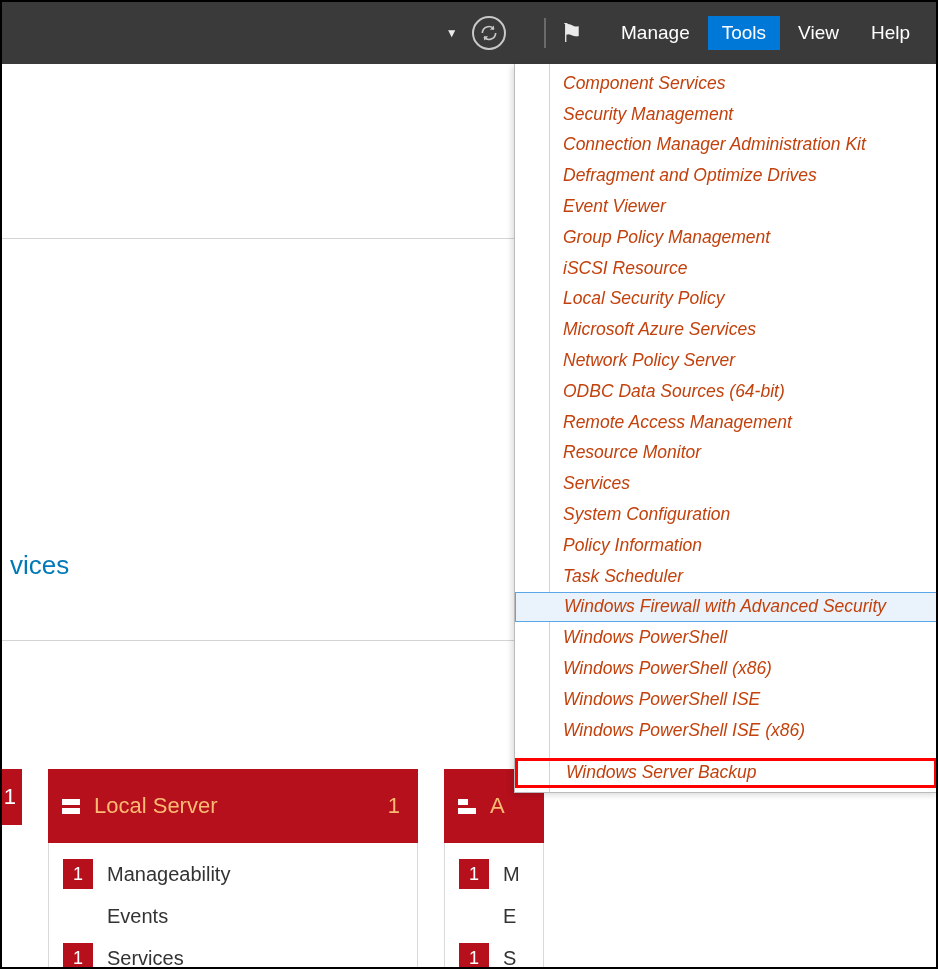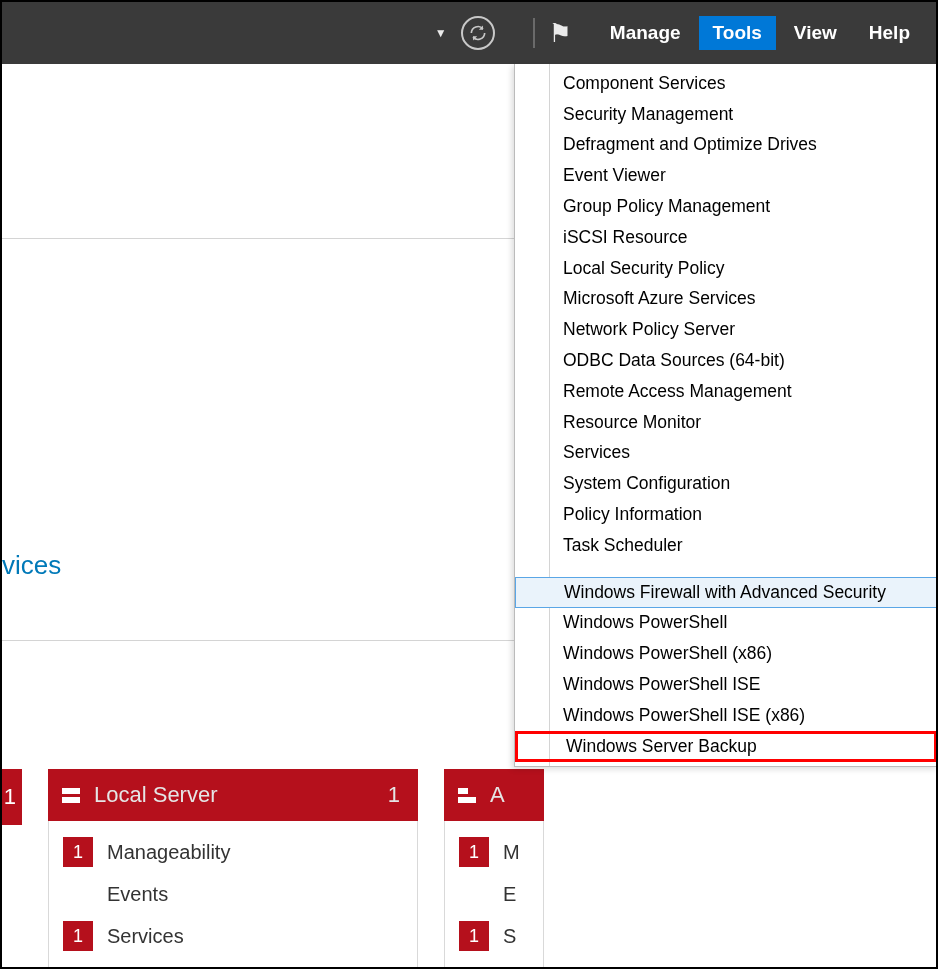--- a/index.html
+++ b/index.html
@@ -24,40 +24,40 @@
     .tb-left-group { display:flex; align-items:center; gap:10px; margin-right:16px; }
     .tb-dropdown-caret { color:#eaeaea; font-size:12px; padding:4px; }
     .tb-refresh {
       width: 34px; height: 34px; border: 2px solid #c8c8c8; border-radius: 50%;
       display:flex; align-items:center; justify-content:center; color:#c8c8c8;
     }
     .tb-refresh svg { width:20px; height:20px; }
     .tb-sep { width:2px; height:30px; background:#6a6a6a; margin: 0 10px 0 18px; }
     .tb-flag { color:#eaeaea; font-size:26px; margin-right: 20px; }
     .tb-item {
-      color:#fff; font-size:19px; padding:6px 14px; cursor:default;font-weight:bold;
+      color:#fff; font-size:19px; padding:6px 14px; cursor:default;
     }
     .tb-item.active { background:#0078d7; }
 
     .content-bg {
       position:absolute; left:0; top:62px; right:0; bottom:0;
     }
     .partial-text {
-      position:absolute; left:0; top:486px; color:#0079b8; font-size:26px; font-weight:300;
+      position:absolute; left:8px; top:486px; color:#0079b8; font-size:26px; font-weight:300;
     }
     .tiles-row { position:absolute; left:0; top:705px; display:flex; gap:26px; }
 
     .tile0-strip { width:20px; }
     .tile0-strip .tile-head { background:#b5101c; height:56px; display:flex; align-items:center; justify-content:flex-end; color:#fff; font-size:22px; padding-right:6px; }
 
     .tile {
       width: 370px;
     }
     .tile-head {
-      background:#b5101c; height:52px; display:flex; align-items:center; color:#e5e5e5; padding:0 18px 0 14px; gap:14px; font-size:22px;
+      background:#b5101c; height:74px; display:flex; align-items:center; color:#fdba74; padding:0 18px 0 14px; gap:14px; font-size:22px;
     }
     .tile-head .count { margin-left:auto; font-size:22px; }
     .tile-body { border:1px solid #d9d9d9; border-top:none; padding: 10px 0 6px 0;}
     .tile-row { display:flex; align-items:center; height:42px; padding-left:14px; gap:14px; font-size:20px; color:#333; }
     .badge {
       width:30px; height:30px; background:#b5101c; color:#fff; display:flex; align-items:center; justify-content:center; font-size:18px;
     }
     .badge.empty { background:transparent; }
 
     .tile2 { width:100px; }
@@ -82,26 +82,27 @@
     }
     .menu-gutter {
       position:absolute; left:34px; top:0; bottom:0; width:1px; background:#d4d4d4;
     }
     .menu-item {
       position:relative;
       height:30.8px;
       display:flex; align-items:center;
       padding-left:48px;
       font-size:17.5px;
-      color:#000000;
+      color:#c2410c;
       cursor:default;
       white-space:nowrap;
-    }
-    .menu-item.hover { border:1px solid #5aa6e6; background:#eaf3fb; height:30.8px;margin-top:16px; }
-    .menu-item.highlight { border:3px solid #ff0000; }
+      font-style:italic;
+    }
+    .menu-item.hover { border:1px solid #5aa6e6; background:#eaf3fb; height:30.8px; }
+    .menu-item.highlight { border:3px solid #ff0000;margin-top:12px; }
 
     
     .hline1 { position:absolute; left:0; top:174px; width:540px; height:1px; background:#d4d4d4; }
     .hline2 { position:absolute; left:0; top:576px; width:540px; height:1px; background:#d4d4d4; }
   </style>
 </head>
 <body>
 
 <div class="topbar">
   <div class="tb-left-group">
@@ -189,20 +190,21 @@
 
       </div>
     </div>
   </div>
 </div>
 
 <div class="tools-menu" id="tools-menu">
   <div class="menu-gutter"></div>
 <div class="menu-item">Component Services</div>
     <div class="menu-item">Security Management</div>
+    <div class="menu-item">Connection Manager Administration Kit</div>
     <div class="menu-item">Defragment and Optimize Drives</div>
     <div class="menu-item">Event Viewer</div>
     <div class="menu-item">Group Policy Management</div>
     <div class="menu-item">iSCSI Resource</div>
     <div class="menu-item">Local Security Policy</div>
     <div class="menu-item">Microsoft Azure Services</div>
     <div class="menu-item">Network Policy Server</div>
     <div class="menu-item">ODBC Data Sources (64-bit)</div>
     <div class="menu-item">Remote Access Management</div>
     <div class="menu-item">Resource Monitor</div>

